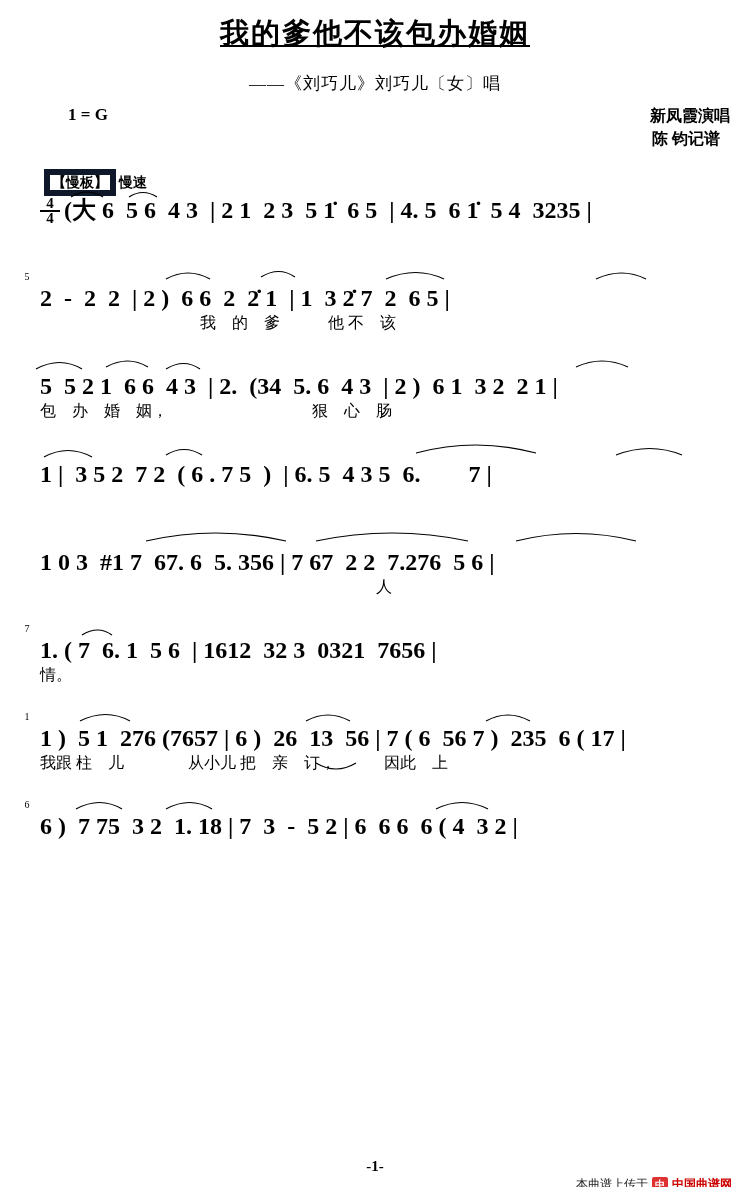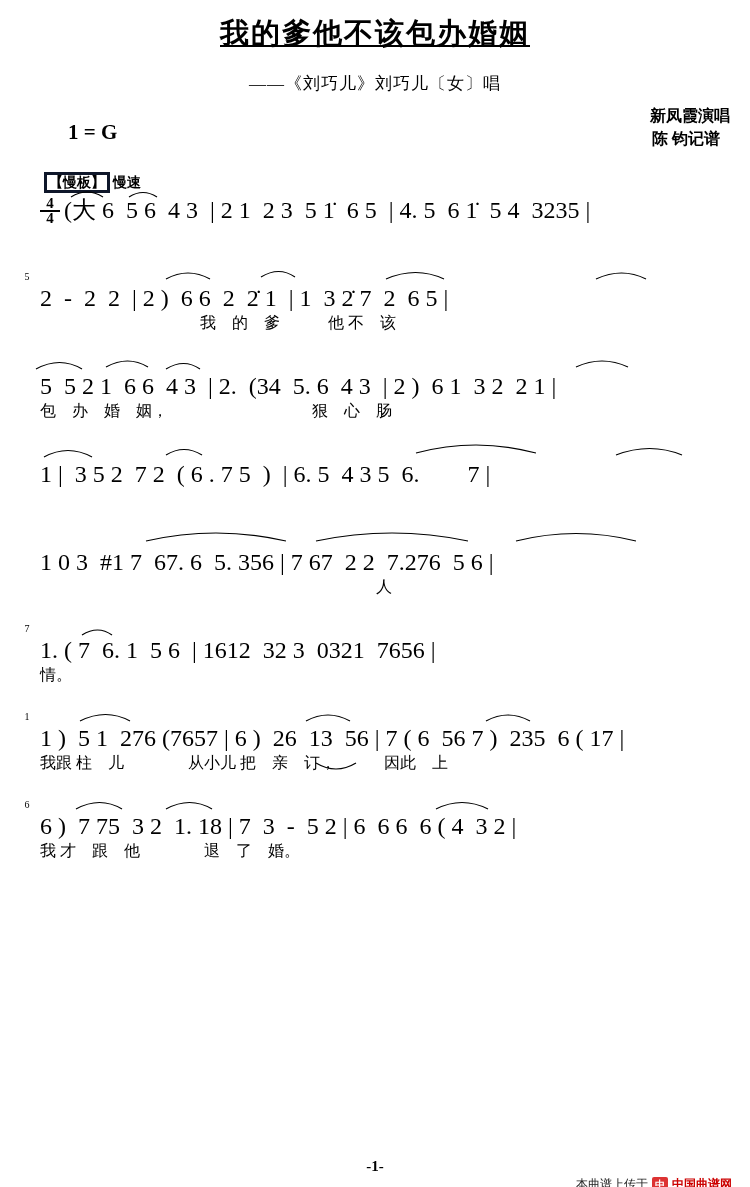--- a/index.html
+++ b/index.html
@@ -28,43 +28,43 @@
     font-size:17px;
     margin-top:18px;
     letter-spacing:1px;
   }
   .meta{
     position:relative;
     height:58px;
     margin-top:6px;
   }
   .key{
-    position:absolute;left:68px;top:19px;
-    font-size:21px;font-weight:bold;
+    position:absolute;left:68px;top:4px;
+    font-size:17px;font-weight:bold;
     font-family:"Liberation Serif", serif;
   }
   .singer{
     position:absolute;right:20px;top:2px;
     font-size:16px;font-weight:bold;
     line-height:26px;
     text-align:right;
   }
   .recorder{
     position:absolute;right:30px;top:28px;
     font-size:16px;font-weight:bold;
     text-align:left;
   }
 
   
   .tempo{
     position:absolute;left:44px;top:160px;
     font-size:14px;font-weight:bold;
   }
   .tempo .box{
-    border:3px solid #0f172a;
+    border:6px solid #0f172a;
     padding:0 2px;
     margin-right:3px;
   }
 
   
   .system{
     position:relative;
     margin:0 16px;
     height:88px;
     font-family:"Liberation Serif", serif;
@@ -75,21 +75,21 @@
     align-items:flex-end;
     height:46px;
     padding-left:24px;
   }
   .notes{
     font-size:24px;
     letter-spacing:0px;
     white-space:pre;
     line-height:30px;
     font-family:"Liberation Serif", serif;
-    font-weight:normal;
+    font-weight:bold;
   }
   .lyrics{
     position:relative;
     font-size:16px;
     height:26px;
     white-space:pre;
     padding-left:24px;
     letter-spacing:0px;
   }
   .timesig{
@@ -254,21 +254,20 @@
     </svg>
   </div>
 
   <div class="system">
     <div class="pre">
       <span class="s">6</span>
     </div>
     <div class="row">
       <span class="notes">6 )  7 75  3 2  1. 18 | 7  3  -  5 2 | 6  6 6  6 ( 4  3 2 |</span>
     </div>
-    <div class="lyrics">我 才　跟　他　　　　退　了　婚。</div>
     <svg class="arcs" viewBox="0 0 718 88">
       <path d="M60 14 q24 -13 46 0" stroke="#000" fill="none" stroke-width="1.2"></path>
       <path d="M150 14 q24 -13 46 0" stroke="#000" fill="none" stroke-width="1.2"></path>
       <path d="M420 14 q26 -13 52 0" stroke="#000" fill="none" stroke-width="1.2"></path>
     </svg>
   </div>
 
   <div class="pagenum">-1-</div>
 
   <div class="credit">

